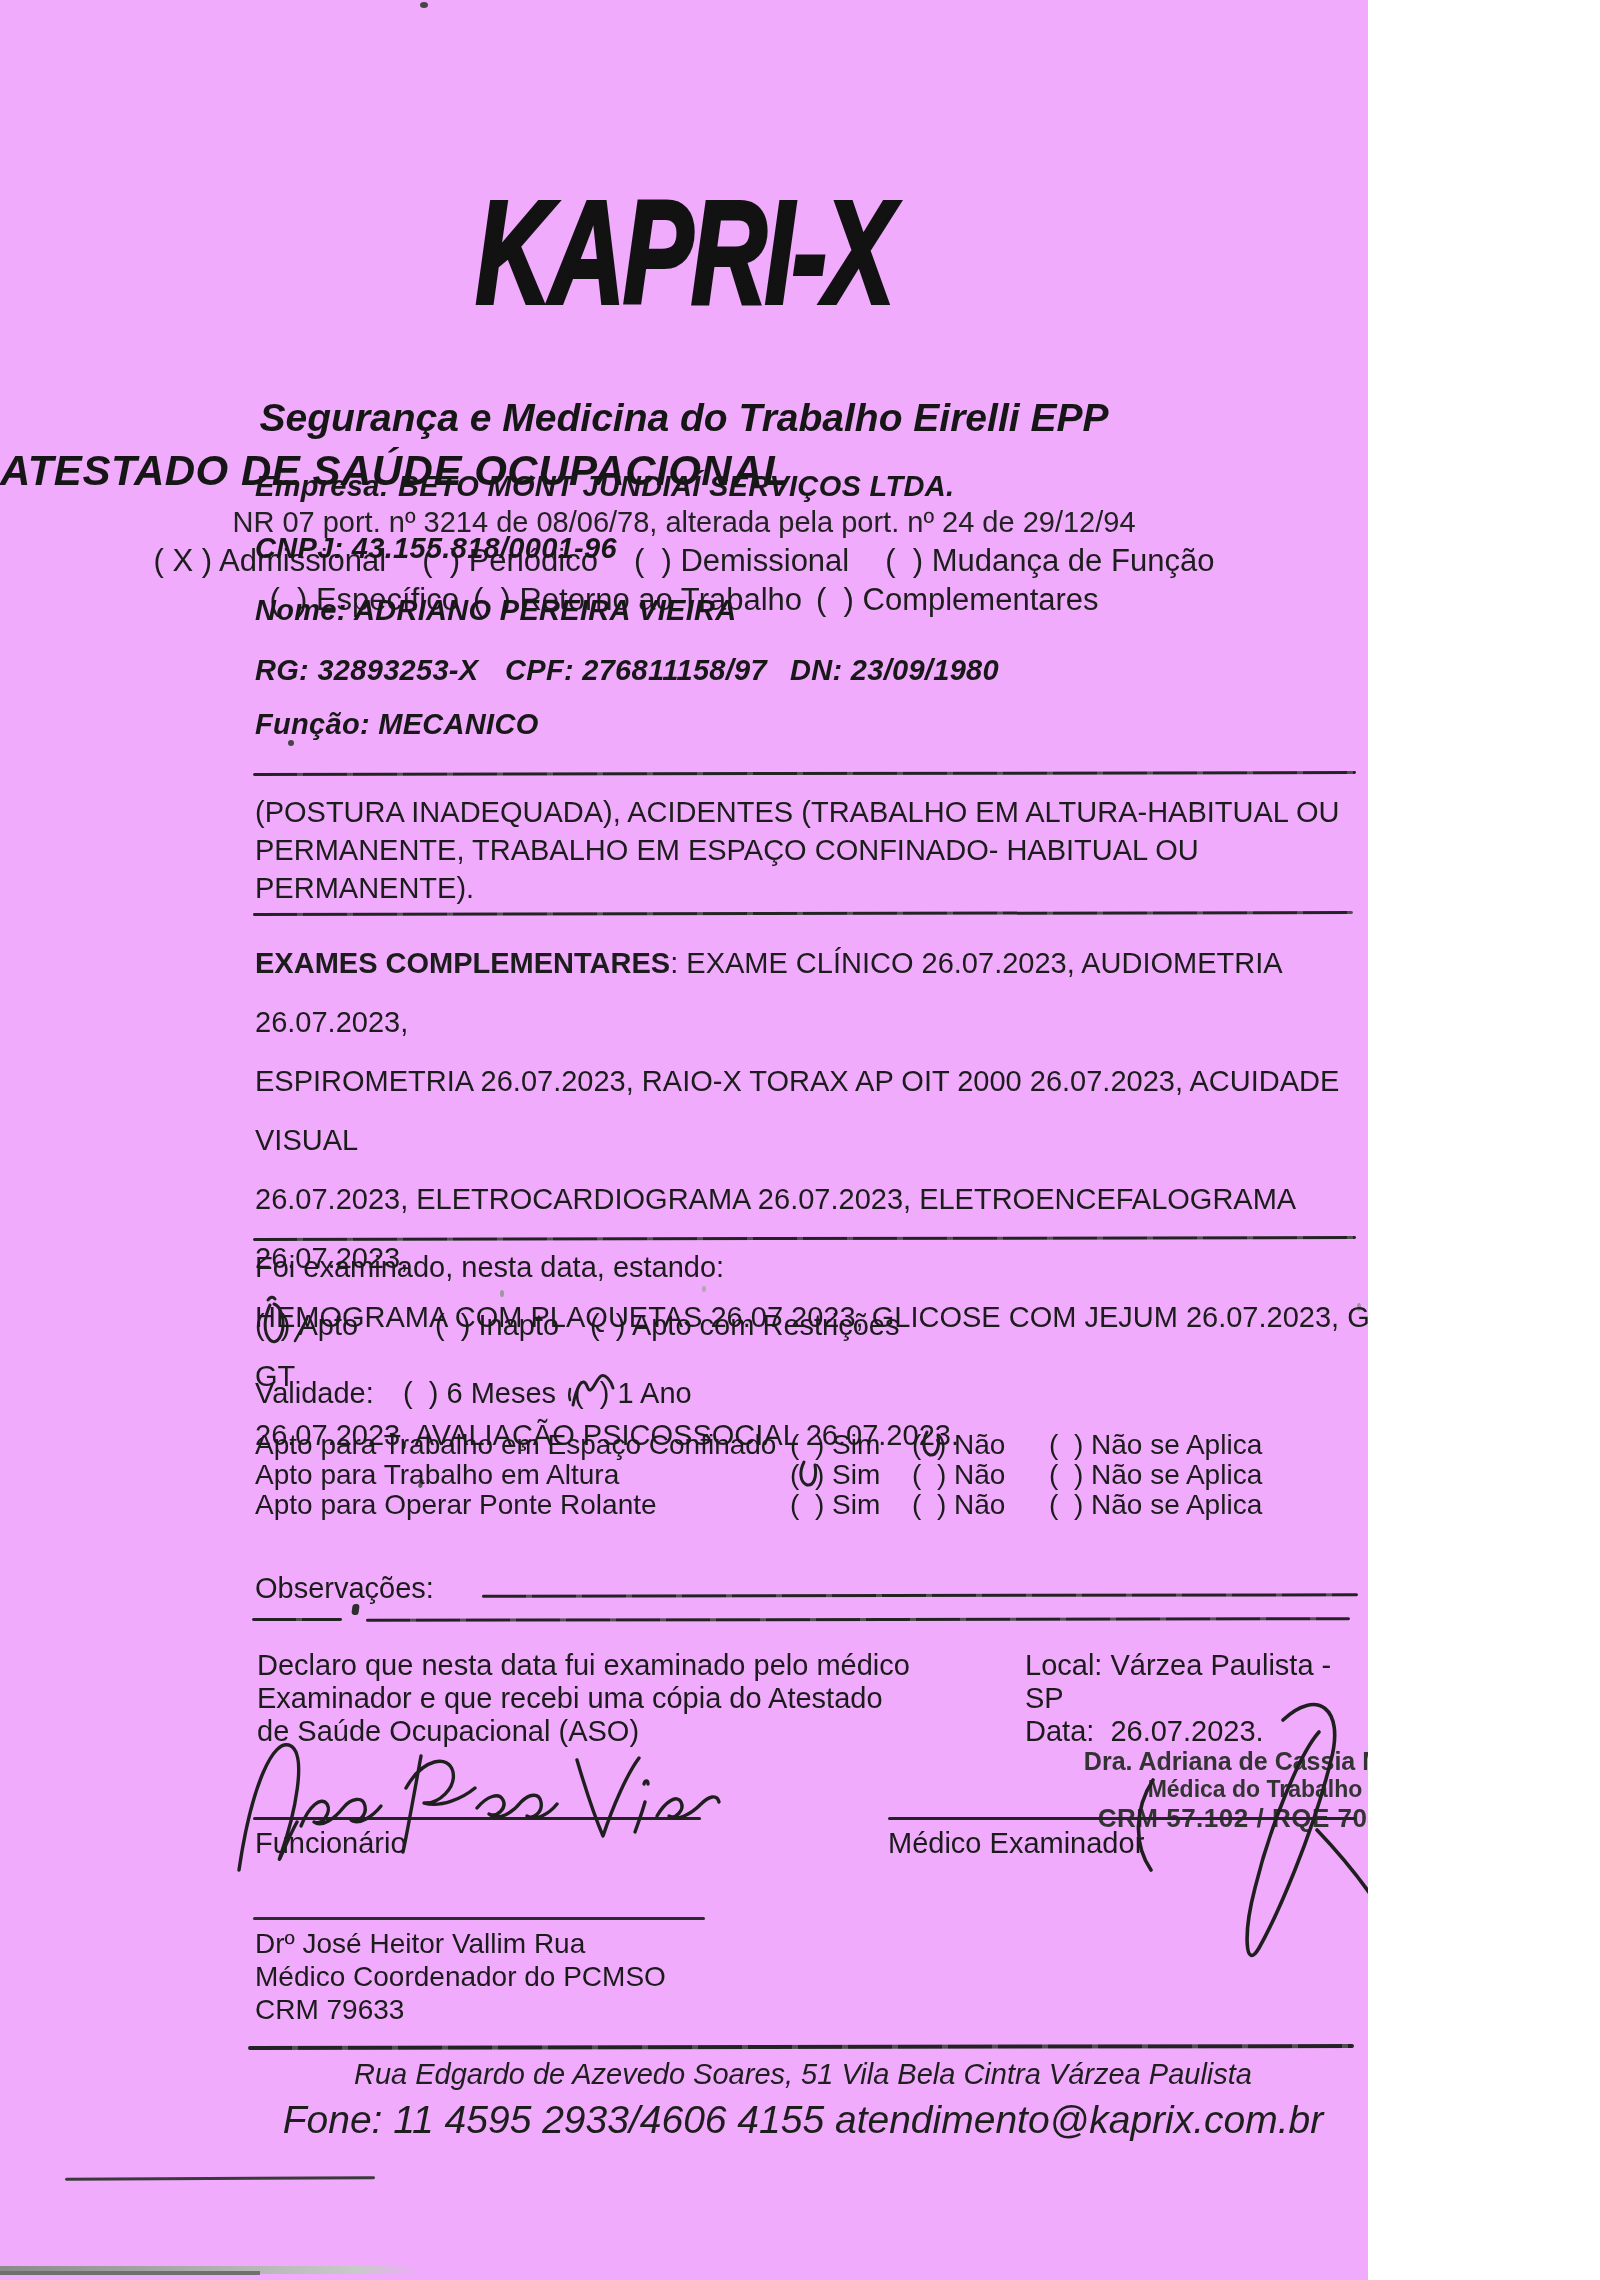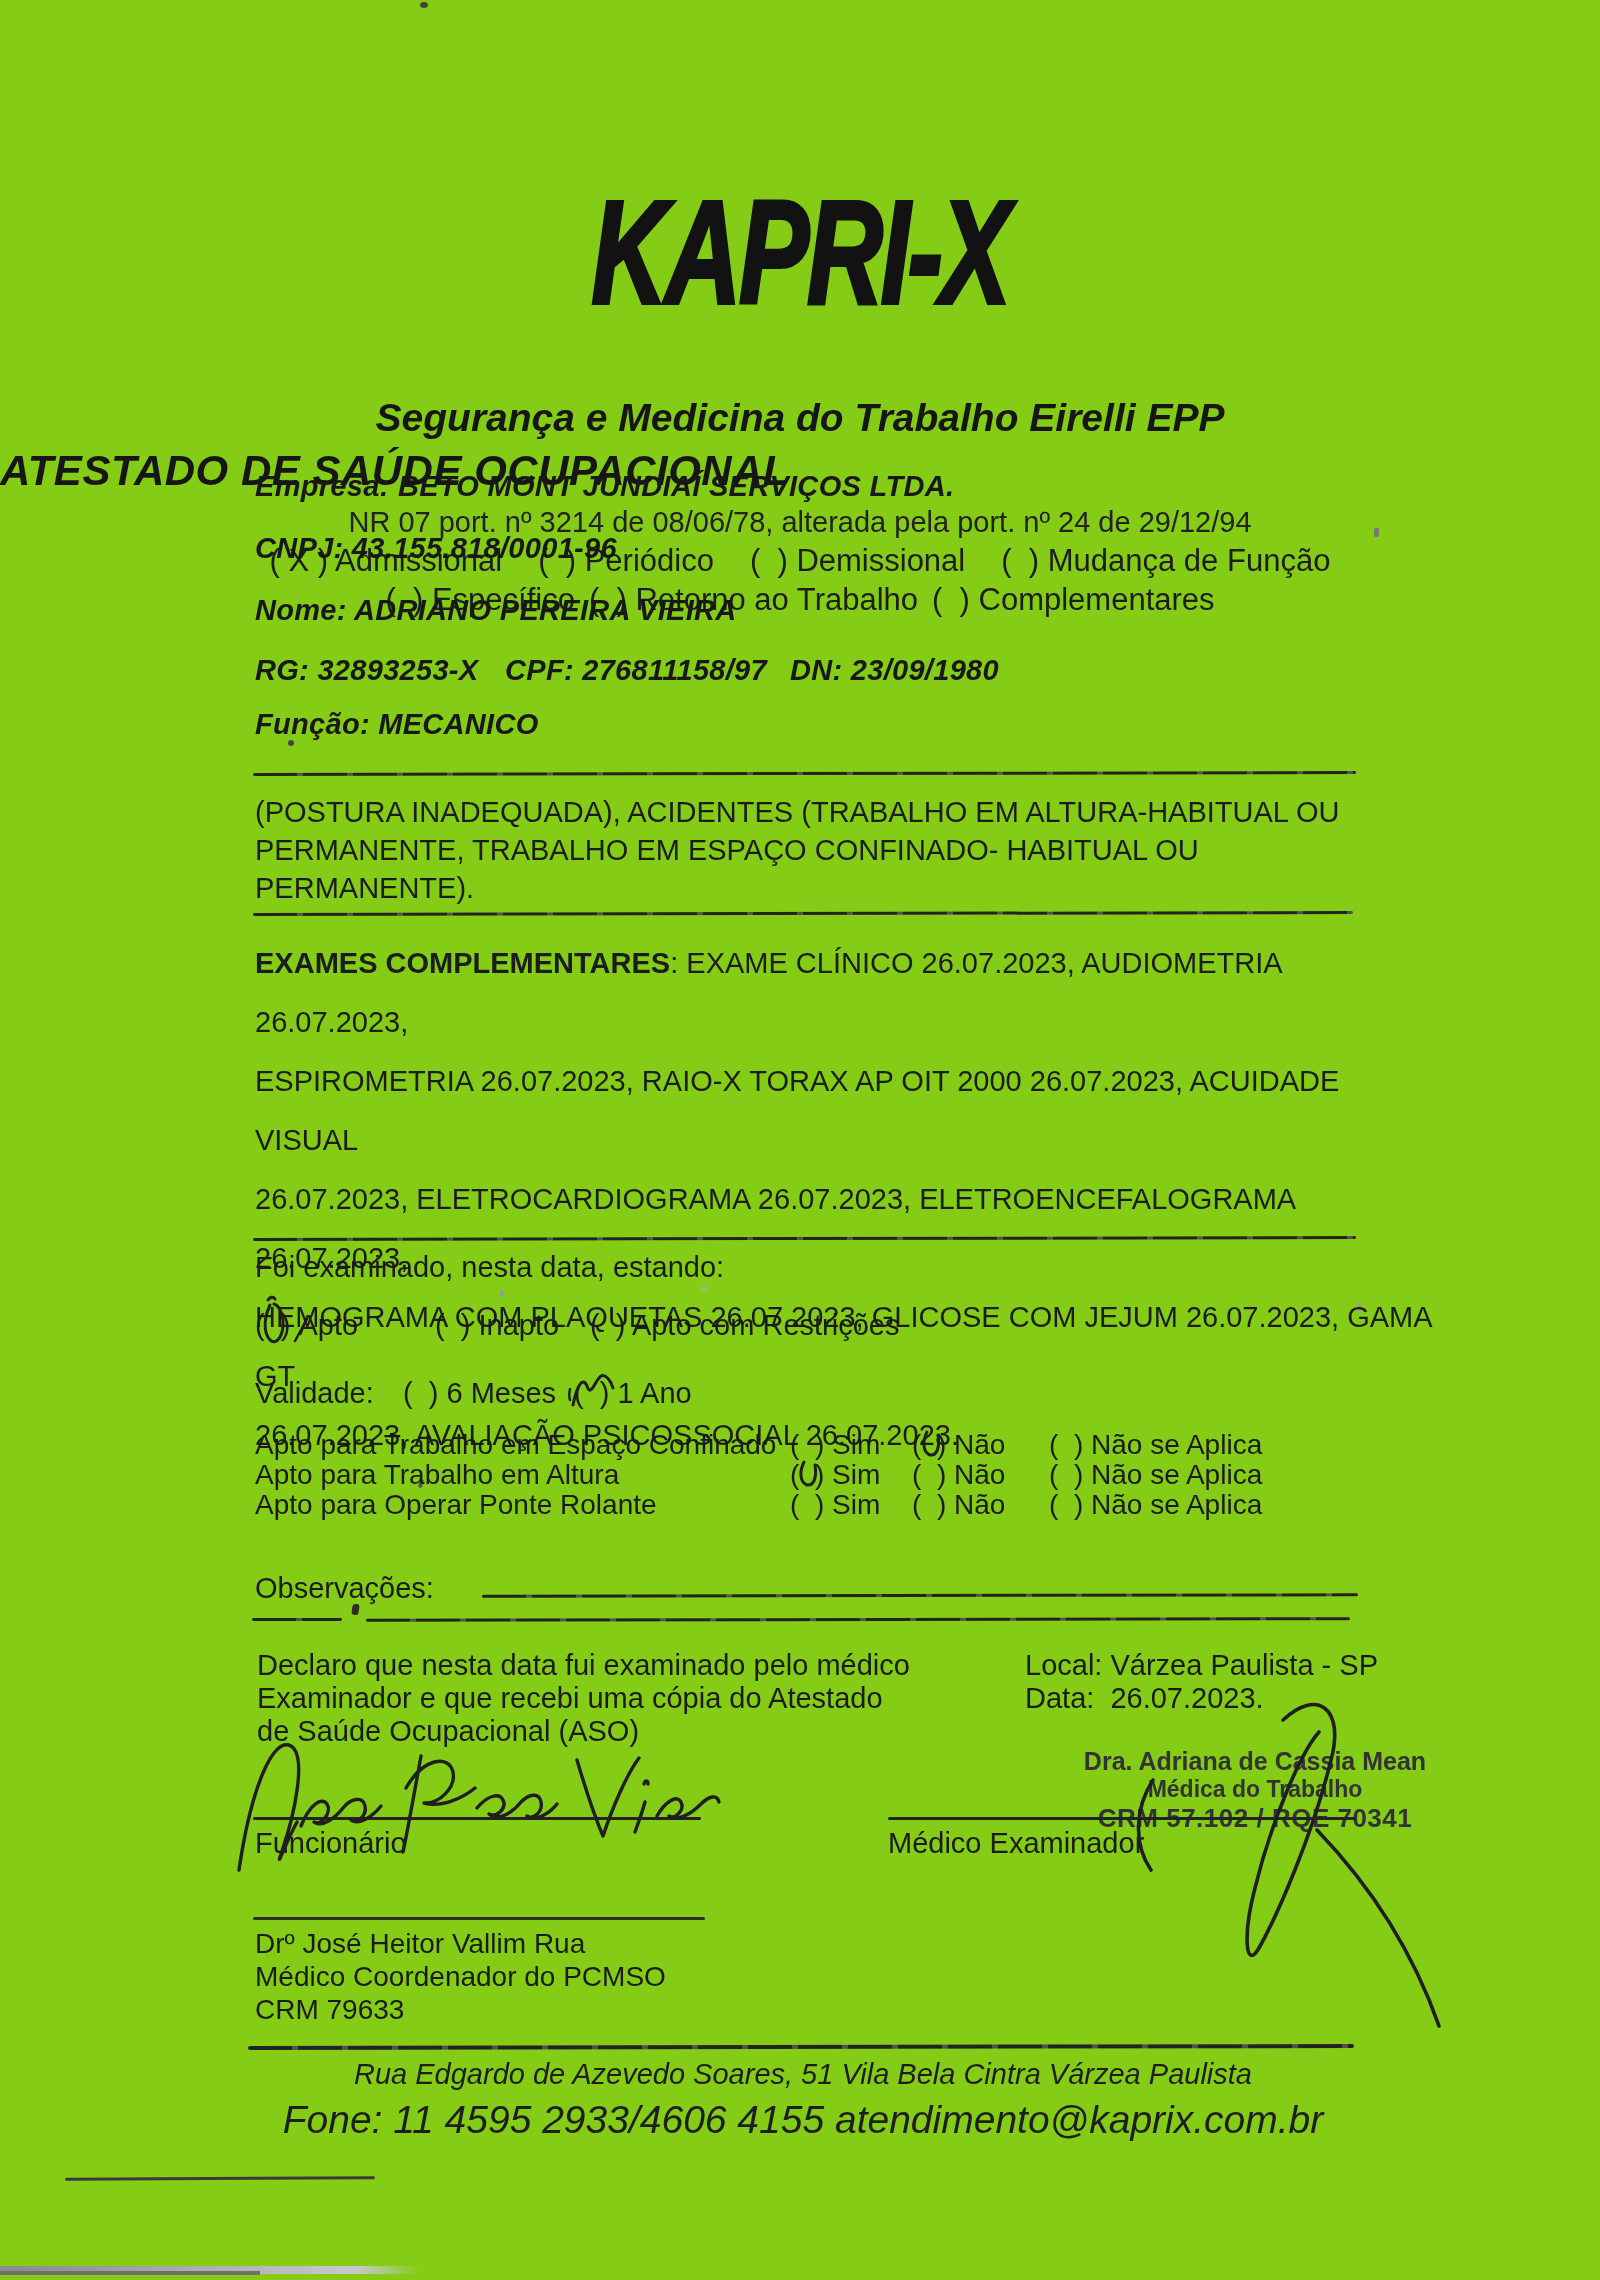--- a/index.html
+++ b/index.html
@@ -1,16 +1,16 @@
 <!DOCTYPE html>
 <html><head>
 <meta charset="utf-8">
 <style>
   html,body{margin:0;padding:0;background:#ffffff;}
-  .page{position:relative;width:1600px;height:2280px;background:#84cc16;overflow:hidden;
+  .page{position:relative;width:1368px;height:2280px;background:#f0abfc;overflow:hidden;
         font-family:"Liberation Sans",sans-serif;color:#1b1b1b;}
   .abs{position:absolute;}
   
   #logo{left:0;right:0;top:180px;text-align:center;font-size:146px;line-height:1;font-weight:bold;
         font-style:italic;letter-spacing:-3px;transform:scaleX(0.72);color:#121212;
         -webkit-text-stroke:4px #121212;}
   #subtitle{left:0;right:0;top:396px;text-align:center;font-size:39px;font-weight:bold;font-style:italic;color:#161616;}
   #doctitle{left:0;right:0;top:447px;text-align:left;font-size:42px;font-weight:bold;font-style:italic;letter-spacing:.5px;color:#161616;}
   #regulation{left:0;right:0;top:506px;text-align:center;font-size:29px;color:#222;}
   .typerow{left:0;right:0;display:flex;justify-content:center;font-size:31px;color:#1d1d1d;}

